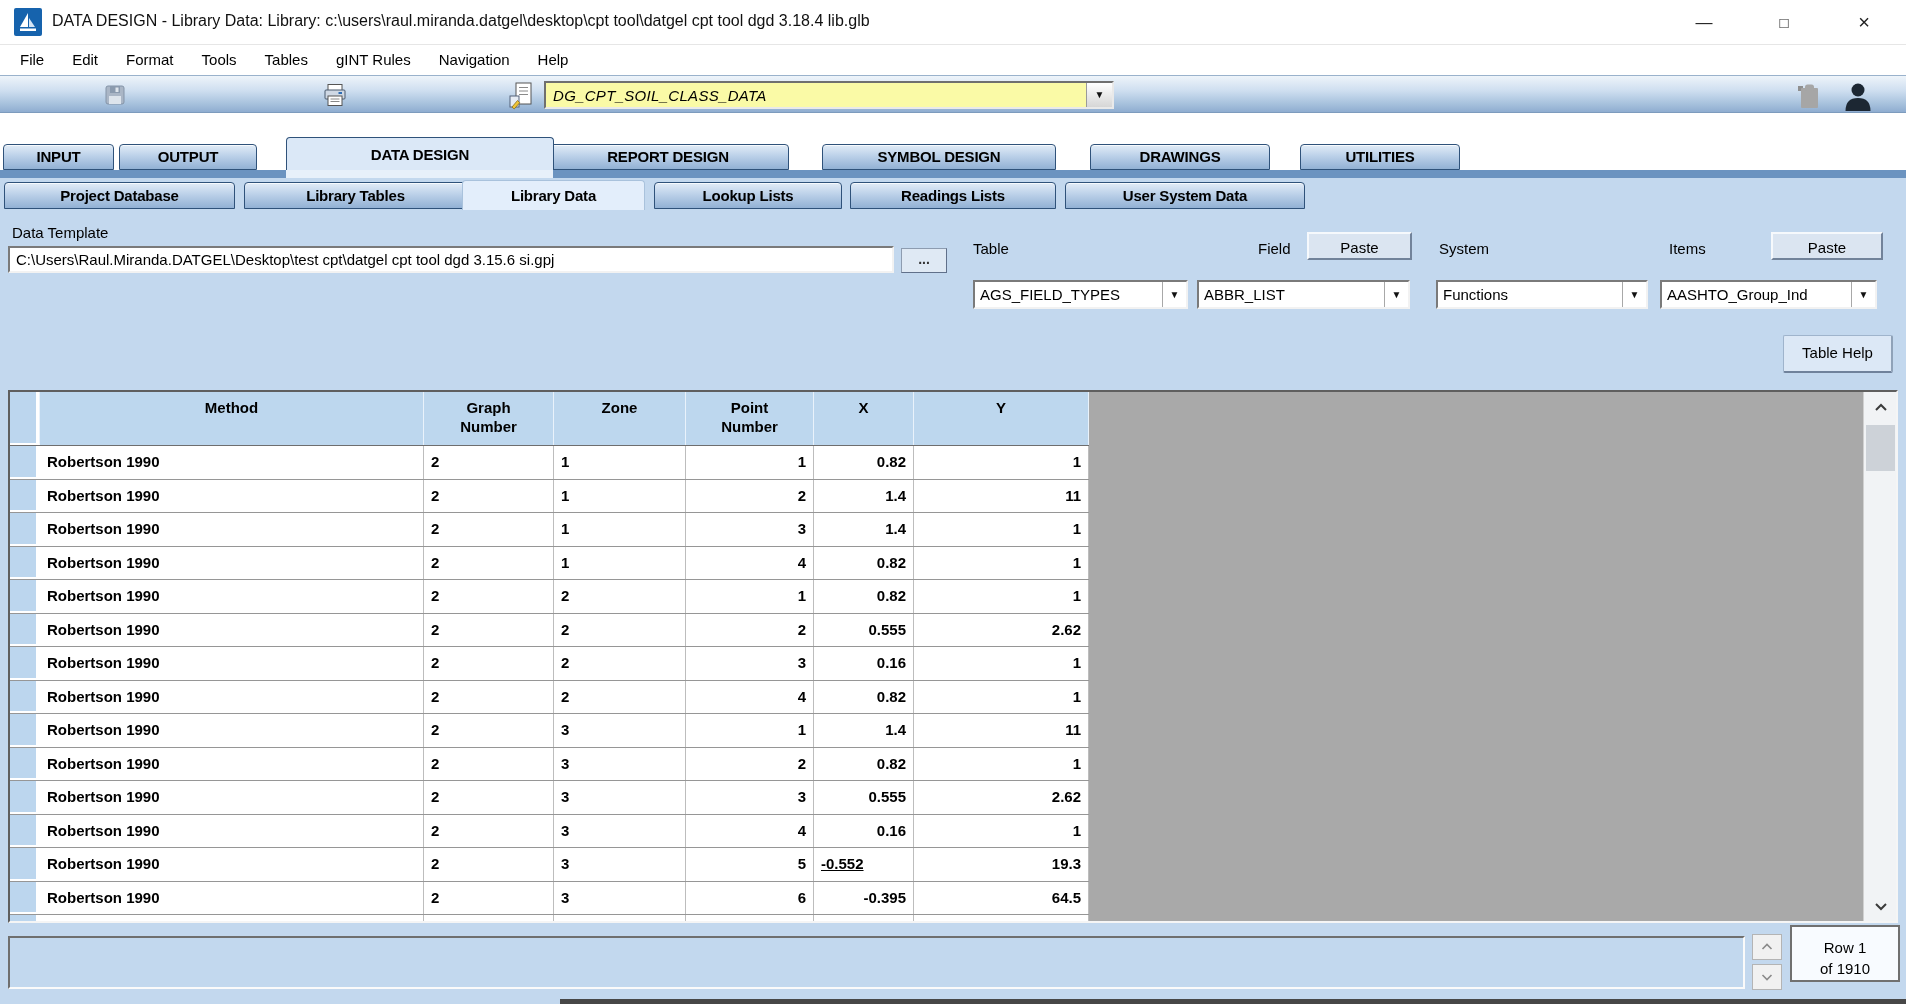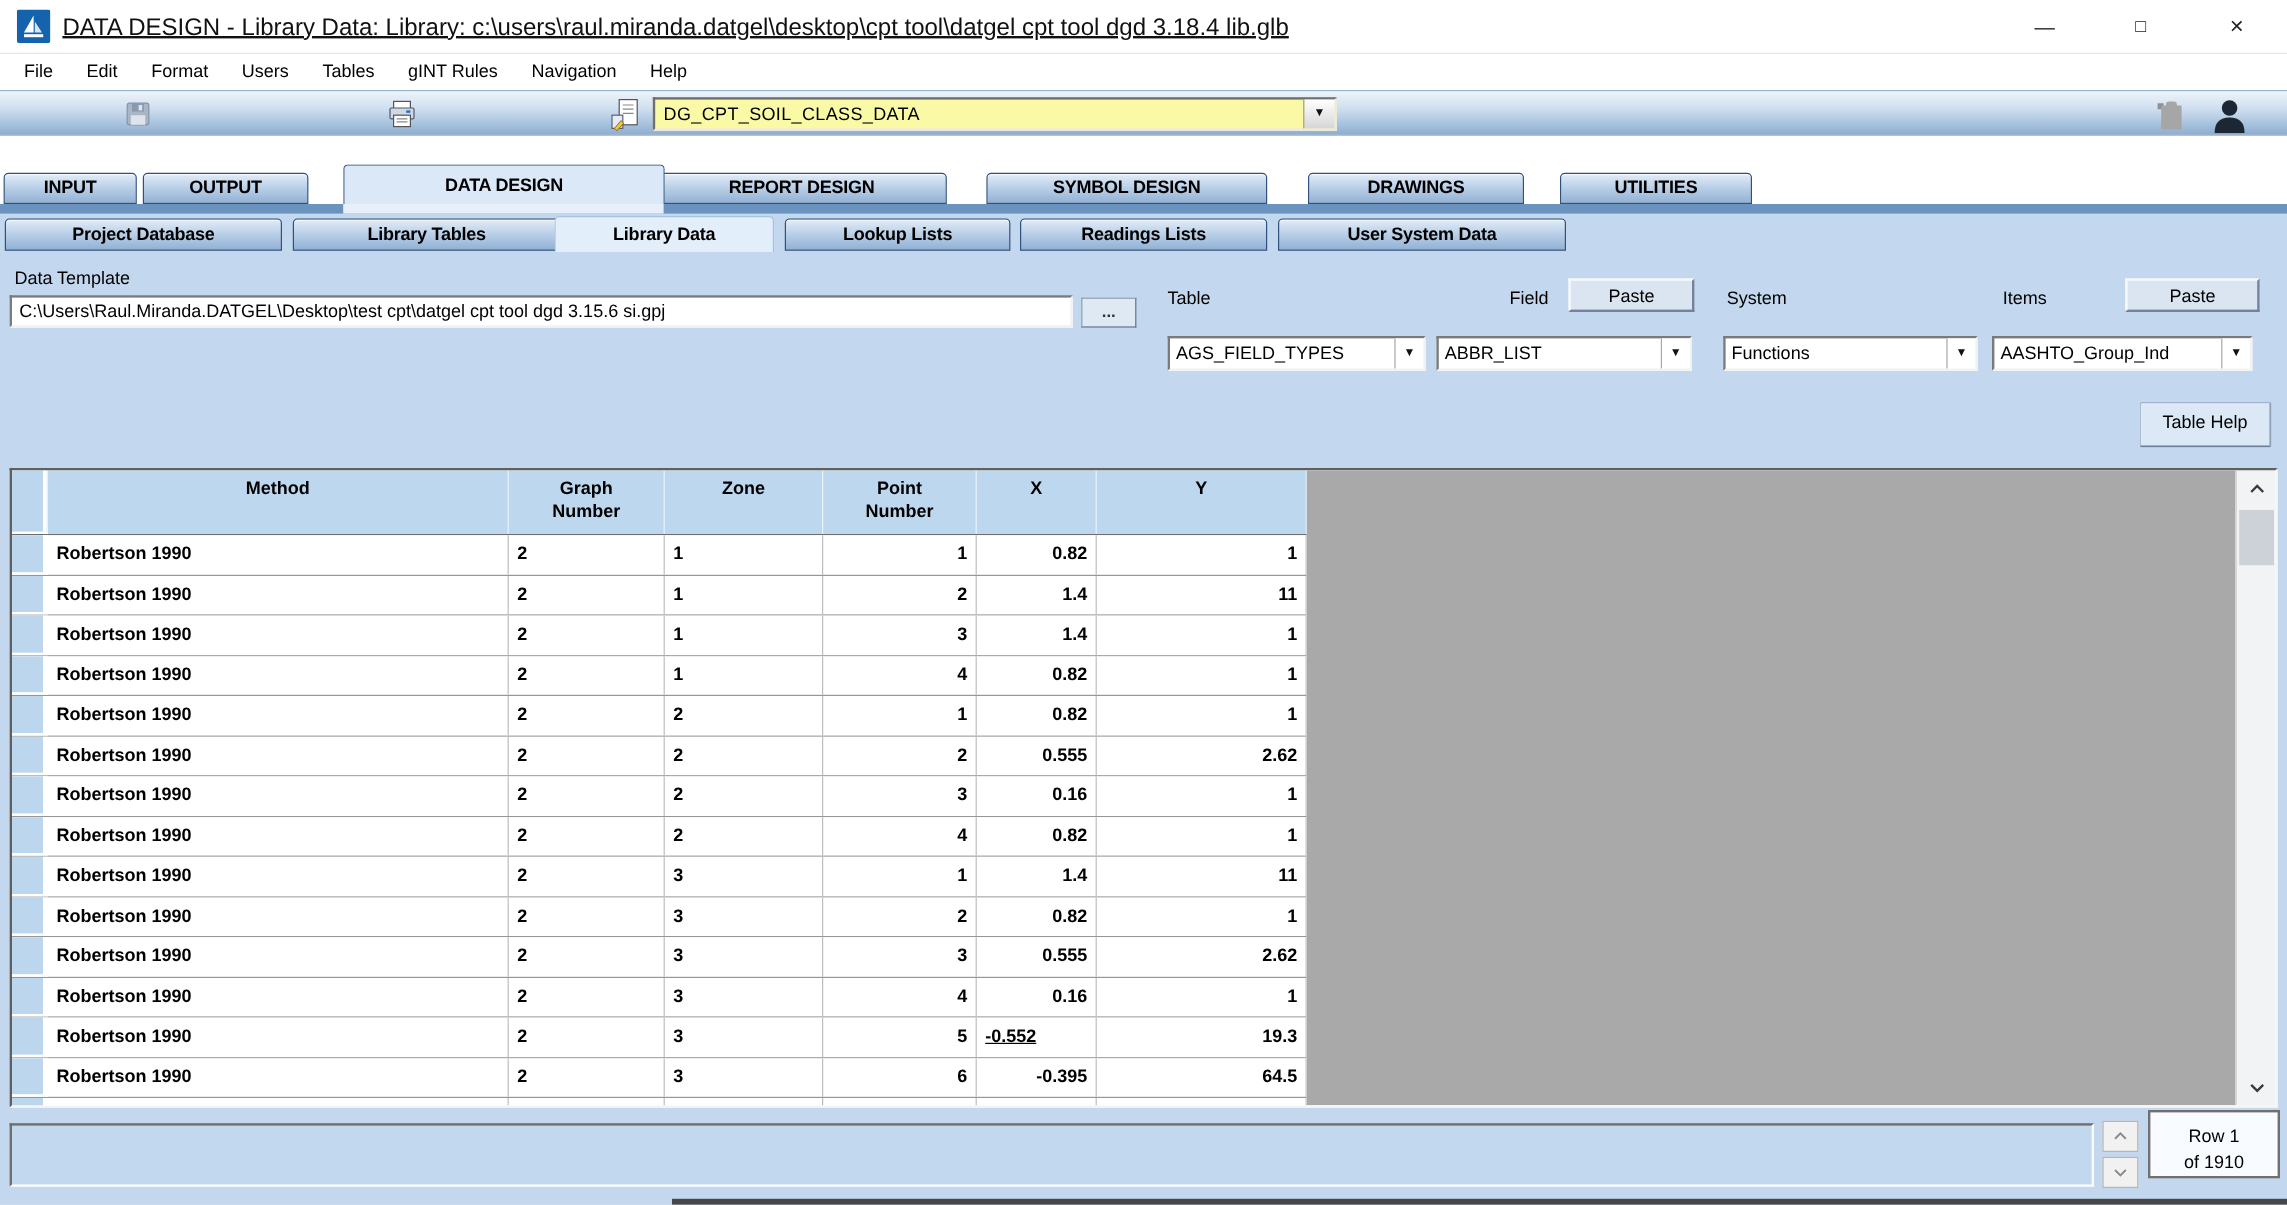--- a/index.html
+++ b/index.html
@@ -5,21 +5,21 @@
   * { box-sizing: border-box; margin: 0; padding: 0; }
   html,body { width:1906px; height:1004px; overflow:hidden; }
   body { position:relative; font-family:"Liberation Sans", sans-serif; background:#c3d8ee; }
 
   .top-white { position:absolute; left:0; top:0; width:1906px; height:170px; background:#ffffff; }
   .content-bg { position:absolute; left:0; top:170px; width:1906px; height:834px; background:#c3d8ee; }
 
   
   .titlebar { position:absolute; left:0; top:0; width:1906px; height:45px; background:#ffffff; border-bottom:1px solid #e6e6e6; }
   .app-icon { position:absolute; left:14px; top:8px; width:28px; height:28px; }
-  .title-text { position:absolute; left:52px; top:12px; font-size:20px; color:#111; white-space:nowrap;text-decoration:underline; }
+  .title-text { position:absolute; left:52px; top:12px; font-size:16px; color:#111; white-space:nowrap; }
   .win-btn { position:absolute; top:0; width:56px; height:45px; text-align:center; line-height:45px; font-size:17px; color:#222; }
   .win-min { left:1676px; }
   .win-max { left:1756px; font-size:15px; }
   .win-close { left:1836px; font-size:20px; }
 
   
   .menubar { position:absolute; left:0; top:45px; width:1906px; height:30px; background:#ffffff; display:flex; align-items:center; padding-left:6px; }
   .menu-item { padding:0 14px; font-size:15px; color:#000; height:28px; line-height:28px; }
 
   
@@ -29,21 +29,21 @@
   .tb-icon { position:absolute; }
   .tb-save { left:103px; top:7px; }
   .tb-print { left:322px; top:6px; }
   .tb-pastedoc { left:508px; top:5px; }
   .tb-clipboard { left:1795px; top:6px; }
   .tb-user { left:1843px; top:4px; }
 
   .yellow-combo { position:absolute; left:544px; top:5px; width:570px; height:28px; background:#fafaa6;
     border-top:2px solid #6f6f6f; border-left:2px solid #6f6f6f; border-bottom:2px solid #e9e9e9; border-right:2px solid #e9e9e9;
     display:flex; align-items:center; }
-  .yellow-combo .val { flex:1; font-size:15px; padding-left:7px; color:#000; letter-spacing:0.3px; white-space:nowrap; overflow:hidden; }
+  .yellow-combo .val { flex:1; font-size:15px; padding-left:7px; color:#000; letter-spacing:0.3px; white-space:nowrap; overflow:hidden;font-style:italic; }
   .combo-btn { width:26px; height:100%; background:linear-gradient(#ffffff,#d6d6d6); border-left:1px solid #9a9a9a;
     text-align:center; font-size:10px; line-height:24px; color:#111; }
 
   
   .maintabs { position:absolute; left:0; top:141px; width:1906px; height:29px; }
   .mtab { position:absolute; top:3px; height:26px; line-height:24px; text-align:center; font-weight:bold; font-size:15px; letter-spacing:-0.2px;
     background:linear-gradient(#e2ecf7, #bcd1e9 45%, #92b1d4 100%);
     border:1px solid #2f527a; border-radius:4px 4px 0 0; box-shadow:inset 0 1px 0 rgba(255,255,255,0.75); color:#000; }
   .mtab.active { top:-4px; height:33px; line-height:34px; background:#dbe8f7; box-shadow:none; border-bottom:none; z-index:6; }
   .tabstrip { position:absolute; left:0; top:170px; width:1906px; height:8px; background:#6b93c0; }
@@ -120,21 +120,21 @@
   <div class="title-text">DATA DESIGN -  Library Data:  Library: c:\users\raul.miranda.datgel\desktop\cpt tool\datgel cpt tool dgd 3.18.4 lib.glb</div>
   <div class="win-btn win-min">—</div>
   <div class="win-btn win-max">□</div>
   <div class="win-btn win-close">×</div>
 </div>
 
 <div class="menubar" id="menubar">
     <div class="menu-item">File</div>
     <div class="menu-item">Edit</div>
     <div class="menu-item">Format</div>
-    <div class="menu-item">Users</div>
+    <div class="menu-item">Tools</div>
     <div class="menu-item">Tables</div>
     <div class="menu-item">gINT Rules</div>
     <div class="menu-item">Navigation</div>
     <div class="menu-item">Help</div>
   </div>
 
 <div class="toolbar">
   <div class="tb-icon tb-save">
     <svg width="24" height="24" viewBox="0 0 24 24">
       <rect x="3" y="3" width="18" height="18" rx="2" fill="#aab6c6" stroke="#8494a8"></rect>

